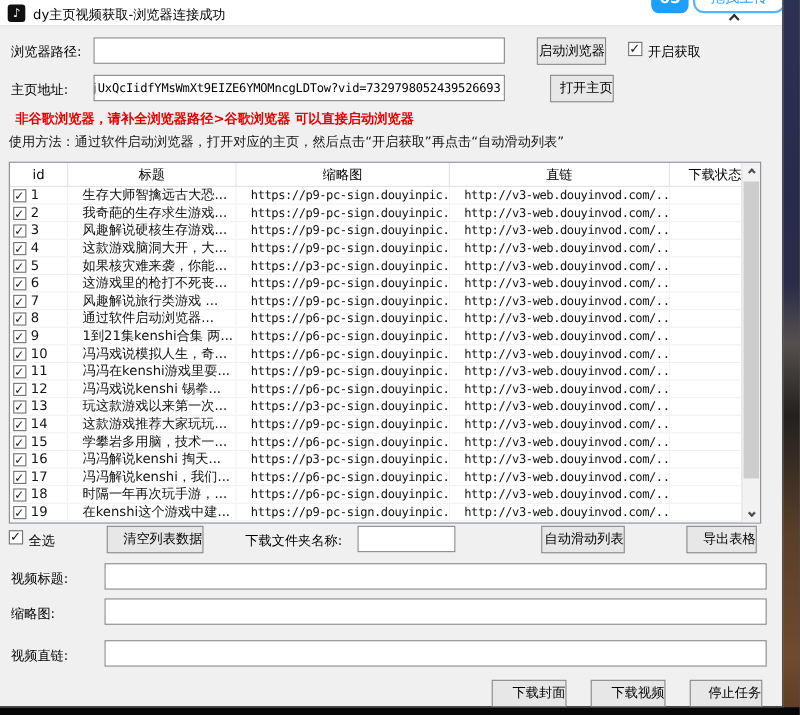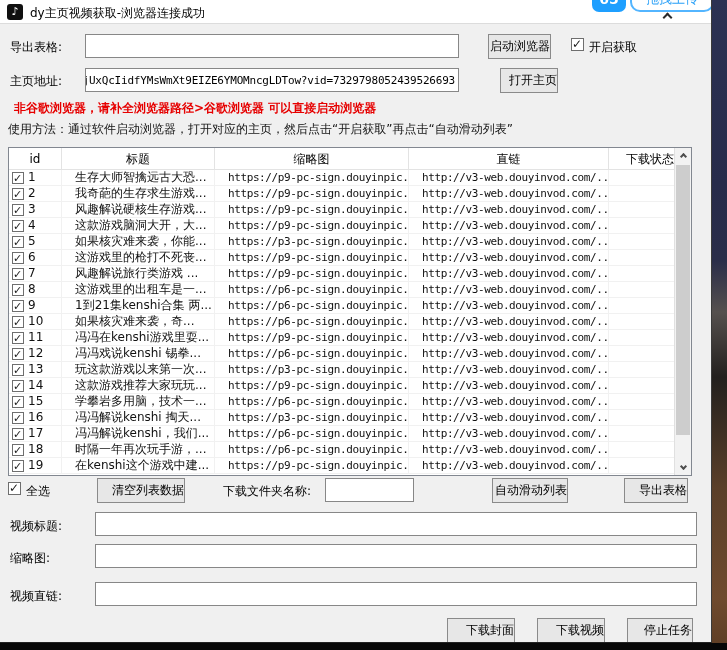--- a/index.html
+++ b/index.html
@@ -82,21 +82,21 @@
     <div class="app-icon">♪</div>
     <div class="title-text">dy主页视频获取-浏览器连接成功</div>
   </div>
 
   <div class="overlay">
     <div class="ov-badge">65</div>
     <div class="ov-pill">拖拽上传</div>
   </div>
   <span class="chev up ov-chev"></span>
 
-  <div class="label" style="left:10px; top:39px;">导出表格:</div>
+  <div class="label" style="left:10px; top:39px;">浏览器路径:</div>
   <input class="tinput" style="left: 85px; top: 34px; width: 374px;" value="">
   <button class="btn" style="left:488px; top:34px; width:63px;">启动浏览器</button>
   <span class="cb checked" style="position:absolute; left:571px; top:38px;"></span>
   <div class="label" style="left:589px; top:39px;">开启获取</div>
 
   <div class="label" style="left:10px; top:73px;">主页地址:</div>
   <div class="tinput urlbox" style="left:85px; top:68px; width:374px;">
     <span>5kbqjUxQcIidfYMsWmXt9EIZE6YMOMncgLDTow?vid=7329798052439526693</span>
   </div>
   <button class="btn" style="left:500px; top:68px; width:58px;">打开主页</button>
@@ -188,21 +188,21 @@
     <div class="cell col-thumb mono">https://p9-pc-sign.douyinpic...</div>
     <div class="cell col-link mono">http://v3-web.douyinvod.com/...</div>
     <div class="cell col-status"></div>
   </div>
 
   <div class="trow">
     <div class="cell col-id">
       <span class="cb checked"></span>
       <span>8</span>
     </div>
-    <div class="cell col-title">这游戏里的出租车是一...</div>
+    <div class="cell col-title">通过软件启动浏览器...</div>
     <div class="cell col-thumb mono">https://p6-pc-sign.douyinpic...</div>
     <div class="cell col-link mono">http://v3-web.douyinvod.com/...</div>
     <div class="cell col-status"></div>
   </div>
 
   <div class="trow">
     <div class="cell col-id">
       <span class="cb checked"></span>
       <span>9</span>
     </div>
@@ -210,21 +210,21 @@
     <div class="cell col-thumb mono">https://p6-pc-sign.douyinpic...</div>
     <div class="cell col-link mono">http://v3-web.douyinvod.com/...</div>
     <div class="cell col-status"></div>
   </div>
 
   <div class="trow">
     <div class="cell col-id">
       <span class="cb checked"></span>
       <span>10</span>
     </div>
-    <div class="cell col-title">如果核灾难来袭，奇...</div>
+    <div class="cell col-title">冯冯戏说模拟人生，奇...</div>
     <div class="cell col-thumb mono">https://p6-pc-sign.douyinpic...</div>
     <div class="cell col-link mono">http://v3-web.douyinvod.com/...</div>
     <div class="cell col-status"></div>
   </div>
 
   <div class="trow">
     <div class="cell col-id">
       <span class="cb checked"></span>
       <span>11</span>
     </div>

